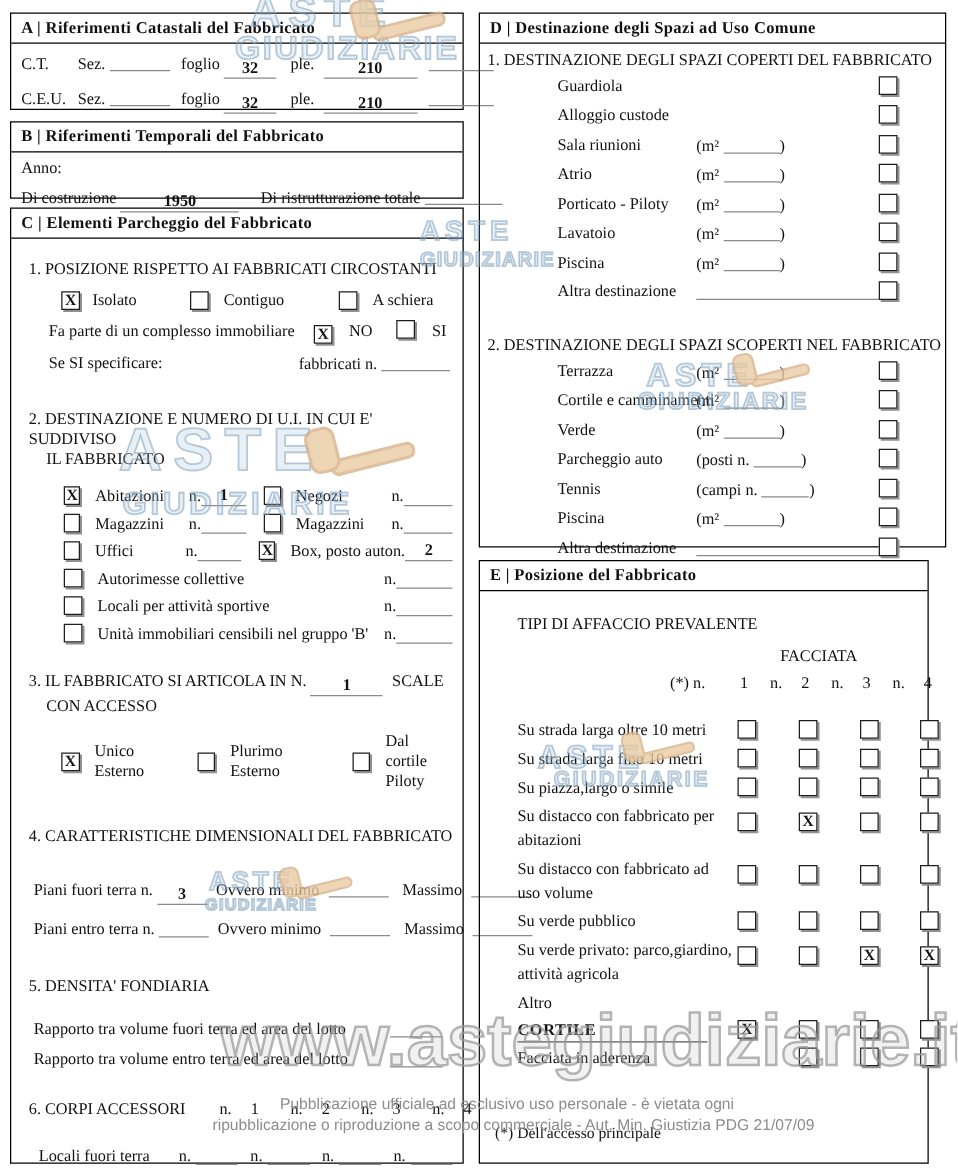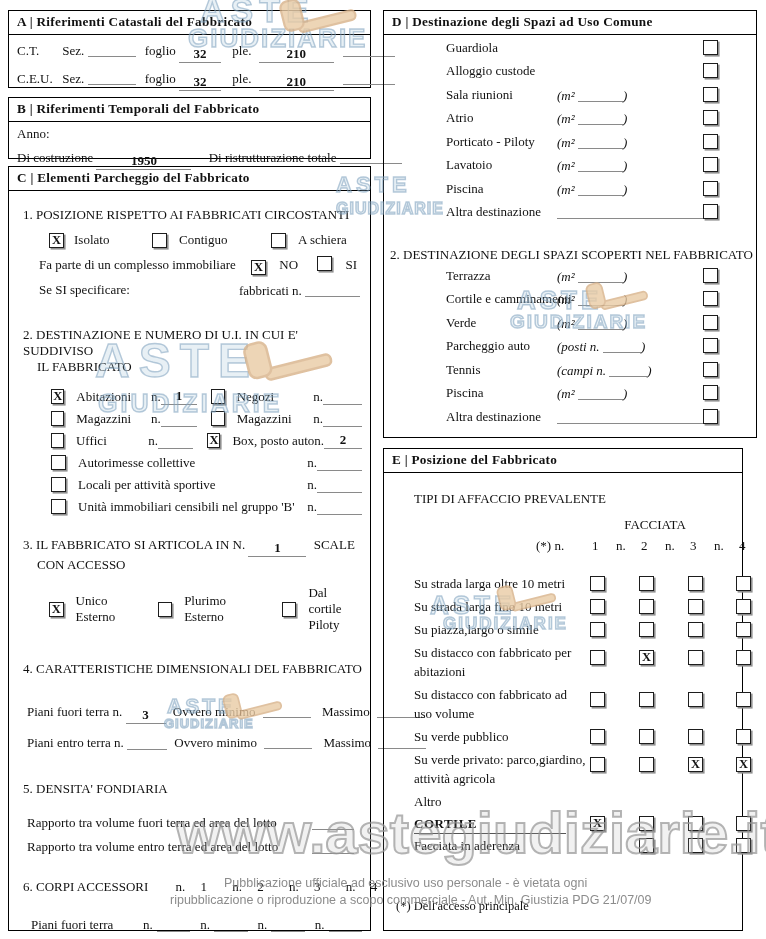--- a/index.html
+++ b/index.html
@@ -32,21 +32,21 @@
 
   .c-head{margin-left:2px;}
   .c2row{display:flex;align-items:center;margin:5px 0 0 30px;white-space:nowrap;}
   .c2l{display:inline-block;width:86px;margin-left:12px;}
   .c2r{display:inline-block;width:88px;margin-left:12px;}
   .c2full{flex:1;margin-left:12px;}
   .optrow{display:flex;align-items:center;margin:12px 0 0 28px;}
   .opt2line{margin-left:12px;line-height:16px;}
 
   .drow{position:relative;margin:4.5px 0 0 62px;min-height:19px;white-space:nowrap;}
-  .dunit{position:absolute;left:111px;top:0;font-style:italic;}
+  .dunit{position:absolute;left:111px;top:0;}
   .dcb{position:absolute;left:257px;top:0;}
   .dhead{margin:5px 0 0 6px;}
 
   .erow{position:relative;padding-left:30px;line-height:19px;}
   .ec{position:absolute;top:2px;}
   .ec1{left:206px}.ec2{left:255px}.ec3{left:304px}.ec4{left:352px}
   .ecm{top:7px;}
   .e-cortile{font-weight:bold;display:inline-block;width:152px;border-bottom:1px solid #555;letter-spacing:.5px;}
 
   .wmt{position:absolute;font-family:"Liberation Sans",sans-serif;font-weight:bold;white-space:nowrap;
@@ -235,36 +235,37 @@
         <span class="ml24">n.</span>
         <span class="ml12">1</span>
         <span class="ml22">n.</span>
         <span class="ml12">2</span>
         <span class="ml22">n.</span>
         <span class="ml12">3</span>
         <span class="ml22">n.</span>
         <span class="ml12">4</span>
       </div>
       <div style="margin:22px 0 0 10px;display:flex;white-space:nowrap">
-        <span style="width:118px">Piani  fuori  terra</span>
+        <span style="width:118px">Locali  fuori  terra</span>
         <span class="ml8">n.</span>
           <span class="blank w38 ml4"></span>
         <span class="ml10">n.</span>
           <span class="blank w38 ml4"></span>
         <span class="ml10">n.</span>
           <span class="blank w38 ml4"></span>
         <span class="ml10">n.</span>
           <span class="blank w38 ml4"></span>
       </div>
 
     </div>
   </section>
 
   <section class="box" id="boxD">
     <div class="box-h">D | Destinazione  degli  Spazi  ad  Uso  Comune</div>
+    <div class="dhead">1. DESTINAZIONE DEGLI SPAZI COPERTI DEL FABBRICATO</div>
 
     <div class="drow">
       <span>Guardiola</span>
       <span class="cb dcb"></span>
     </div>
     <div class="drow">
       <span>Alloggio custode</span>
       <span class="cb dcb"></span>
     </div>
     <div class="drow">

